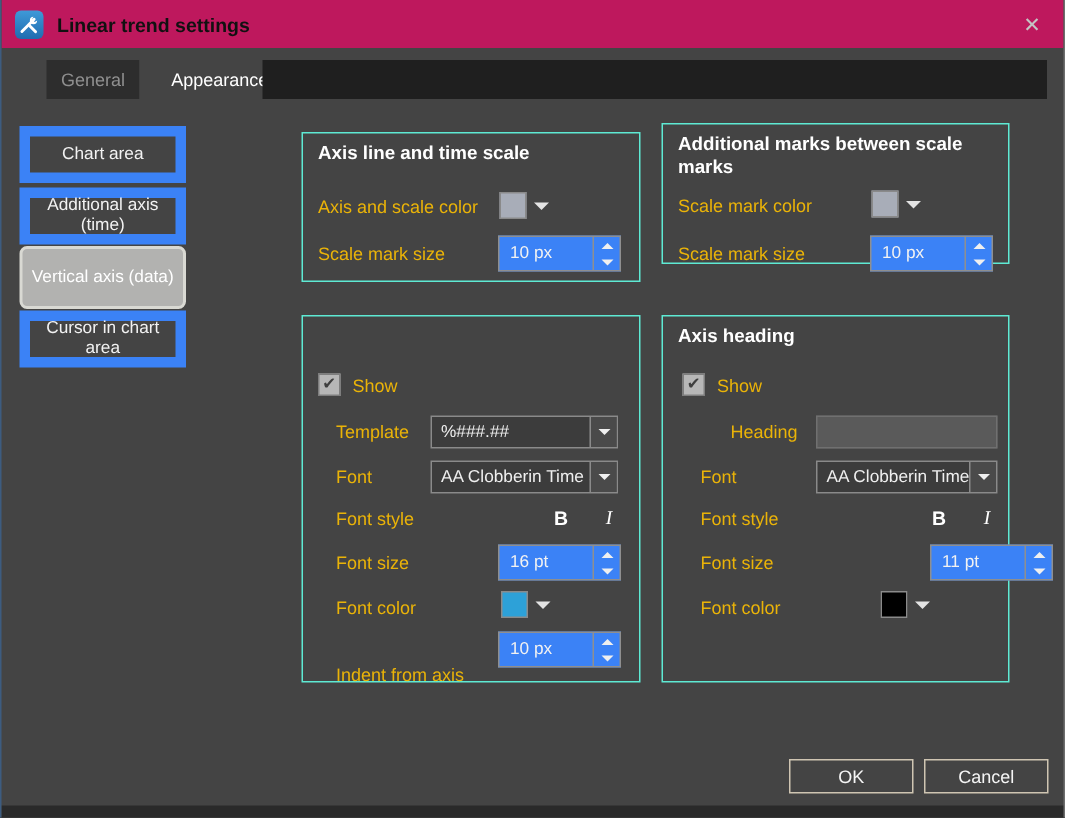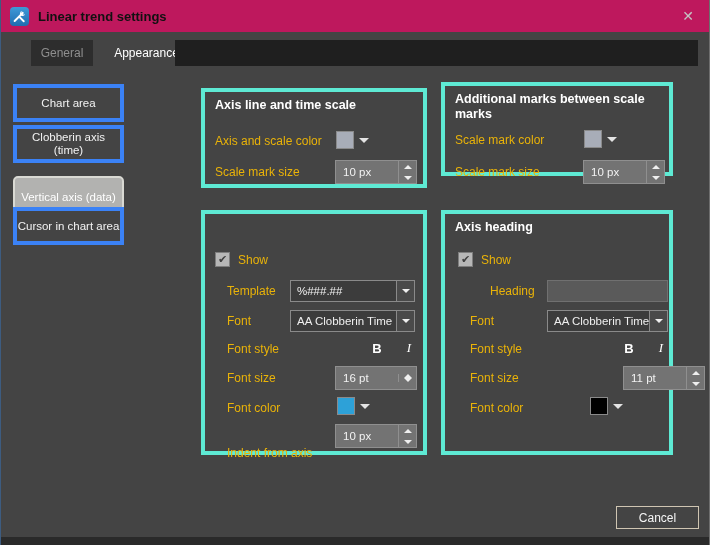--- a/index.html
+++ b/index.html
@@ -16,28 +16,28 @@
   .win-title { margin-left:9px; font-size:13px; font-weight:700; color:#111; }
   .close-btn { position:absolute; right:12px; top:7px; width:18px; height:18px; color:#c4c4c4;
     font-size:14px; line-height:18px; text-align:center; cursor:default; }
   
   .tab { position:absolute; height:26px; top:40px; display:flex; align-items:center; justify-content:center; font-size:12px; }
   .tab-general { left:30px; width:62px; background:#2d2d2d; color:#8f8f8f; }
   .tab-appearance { left:92px; width:82px; background:#444444; color:#ffffff;padding-left:25px; }
   .tab-filler { position:absolute; left:174px; top:40px; width:523px; height:26px; background:#1f1f1f; }
   
   .nav-btn { position:absolute; left:12px; width:111px; height:38px; background:#444444;
-    border:4px solid #3b82f6; color:#f2f2f2; font-size:11.5px; display:flex; align-items:center; justify-content:center; text-align:center; line-height:1.1; }
+    border:7px solid #3b82f6; color:#f2f2f2; font-size:11.5px; display:flex; align-items:center; justify-content:center; text-align:center; line-height:1.1; }
   .nav-btn.sel { background:#b2b2b0; border:2px solid #d9d9d3; border-radius:5px; color:#ffffff; }
   
-  .group { position:absolute; border:4px solid #5eead4; }
+  .group { position:absolute; border:1px solid #5eead4; }
   .gtitle { position:absolute; left:10px; top:6px; font-size:12.5px; font-weight:700; color:#ffffff; line-height:1.2; }
   .lbl { position:absolute; font-size:12px; color:#eab308; white-space:nowrap; }
   
-  .spinner { position:absolute; width:82px; height:24px; border:1px solid #8f8f8f; background:#737373; display:flex; }
+  .spinner { position:absolute; width:82px; height:24px; border:1px solid #8f8f8f; background:#3b82f6; display:flex; }
   .spin-val { flex:1; font-size:11.5px; color:#f2f2f2; line-height:22px; padding-left:7px; overflow:hidden; white-space:nowrap; }
   .spin-btns { width:18px; border-left:1px solid #8f8f8f; display:flex; flex-direction:column; }
   .spin-up,.spin-down { flex:1; display:flex; align-items:center; justify-content:center; }
   .tri-up { width:0; height:0; border-left:4px solid transparent; border-right:4px solid transparent; border-bottom:4px solid #efefef; }
   .tri-down { width:0; height:0; border-left:4px solid transparent; border-right:4px solid transparent; border-top:4px solid #efefef; }
   
   .combo { position:absolute; height:22px; border:1px solid #8a8a8a; background:#3c3c3c; display:flex; }
   .combo-val { flex:1; font-size:11.5px; color:#efefef; line-height:20px; padding-left:6px; overflow:hidden; white-space:nowrap; }
   .combo-arrow { width:18px; border-left:1px solid #8a8a8a; background:#4a4a4a; display:flex; align-items:center; justify-content:center; }
   
@@ -74,22 +74,22 @@
     </span>
     <span class="win-title">Linear trend settings</span>
     <span class="close-btn">✕</span>
   </div>
 
   <div class="tab tab-general">General</div>
   <div class="tab tab-appearance">Appearance</div>
   <div class="tab-filler"></div>
 
   <div class="nav-btn" style="top:84px;">Chart area</div>
-  <div class="nav-btn" style="top:125px;">Clobberin axis (time)</div>
-  <div class="nav-btn sel" style="top:176px;height:42px;">Vertical axis (data)</div>
+  <div class="nav-btn" style="top:125px;">Additional axis (time)</div>
+  <div class="nav-btn sel" style="top:164px;height:42px;">Vertical axis (data)</div>
   <div class="nav-btn" style="top:207px;">Cursor in chart area</div>
 
   <div class="group" style="left:200px;top:88px;width:226px;height:100px;">
     <span class="gtitle">Axis line and time scale</span>
     <span class="lbl" style="left:10px;top:42px;">Axis and scale color</span>
     <span class="swatch-btn" style="left:131px;top:39px;">
       <span class="swatch" style="background: rgb(168, 173, 184);"></span>
       <i class="sw-arrow"></i>
     </span>
     <span class="lbl" style="left:10px;top:73px;">Scale mark size</span>
@@ -148,21 +148,21 @@
       <span class="combo-arrow">
           <i class="tri-down"></i>
         </span>
     </span>
 
     <span class="lbl" style="left:22px;top:128px;">Font style</span>
     <span class="bi-btn bi-b" style="left:162px;top:124px;">B</span>
     <span class="bi-btn bi-i" style="left:194px;top:124px;">I</span>
 
     <span class="lbl" style="left:22px;top:157px;">Font size</span>
-    <span class="spinner" style="left:130px;top:152px;align-items:center;">
+    <span class="spinner" style="left:130px;top:152px;">
       <span class="spin-val">16 pt</span>
       <span class="spin-btns">
         <span class="spin-up">
             <i class="tri-up"></i>
           </span>
         <span class="spin-down">
             <i class="tri-down"></i>
           </span>
       </span>
     </span>
@@ -223,16 +223,17 @@
       </span>
     </span>
 
     <span class="lbl" style="left:25px;top:187px;">Font color</span>
     <span class="swatch-btn" style="left:145px;top:183px;">
       <span class="swatch" style="background: rgb(0, 0, 0);"></span>
       <i class="sw-arrow"></i>
     </span>
   </div>
 
+  <div class="f-btn" style="left:525px;">OK</div>
   <div class="f-btn" style="left:615px;">Cancel</div>
   <div class="bottom-strip"></div>
 
 </div>
 
 </body></html>

